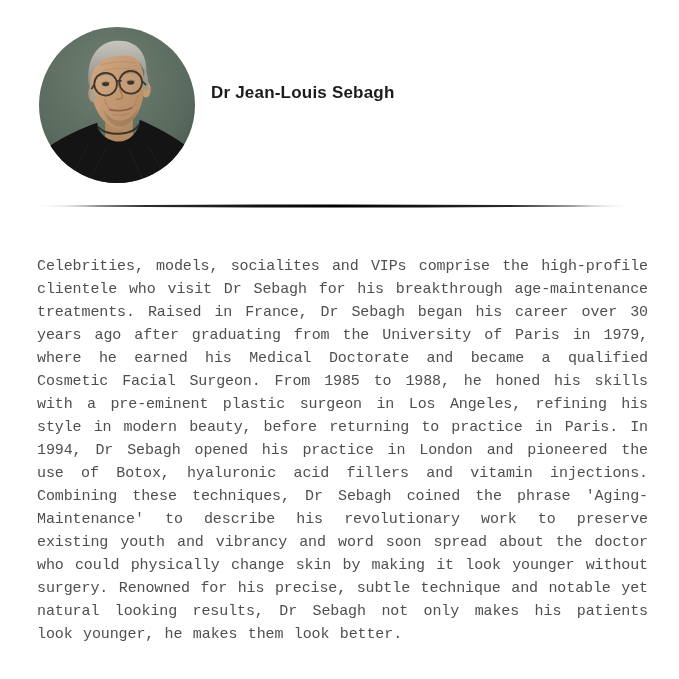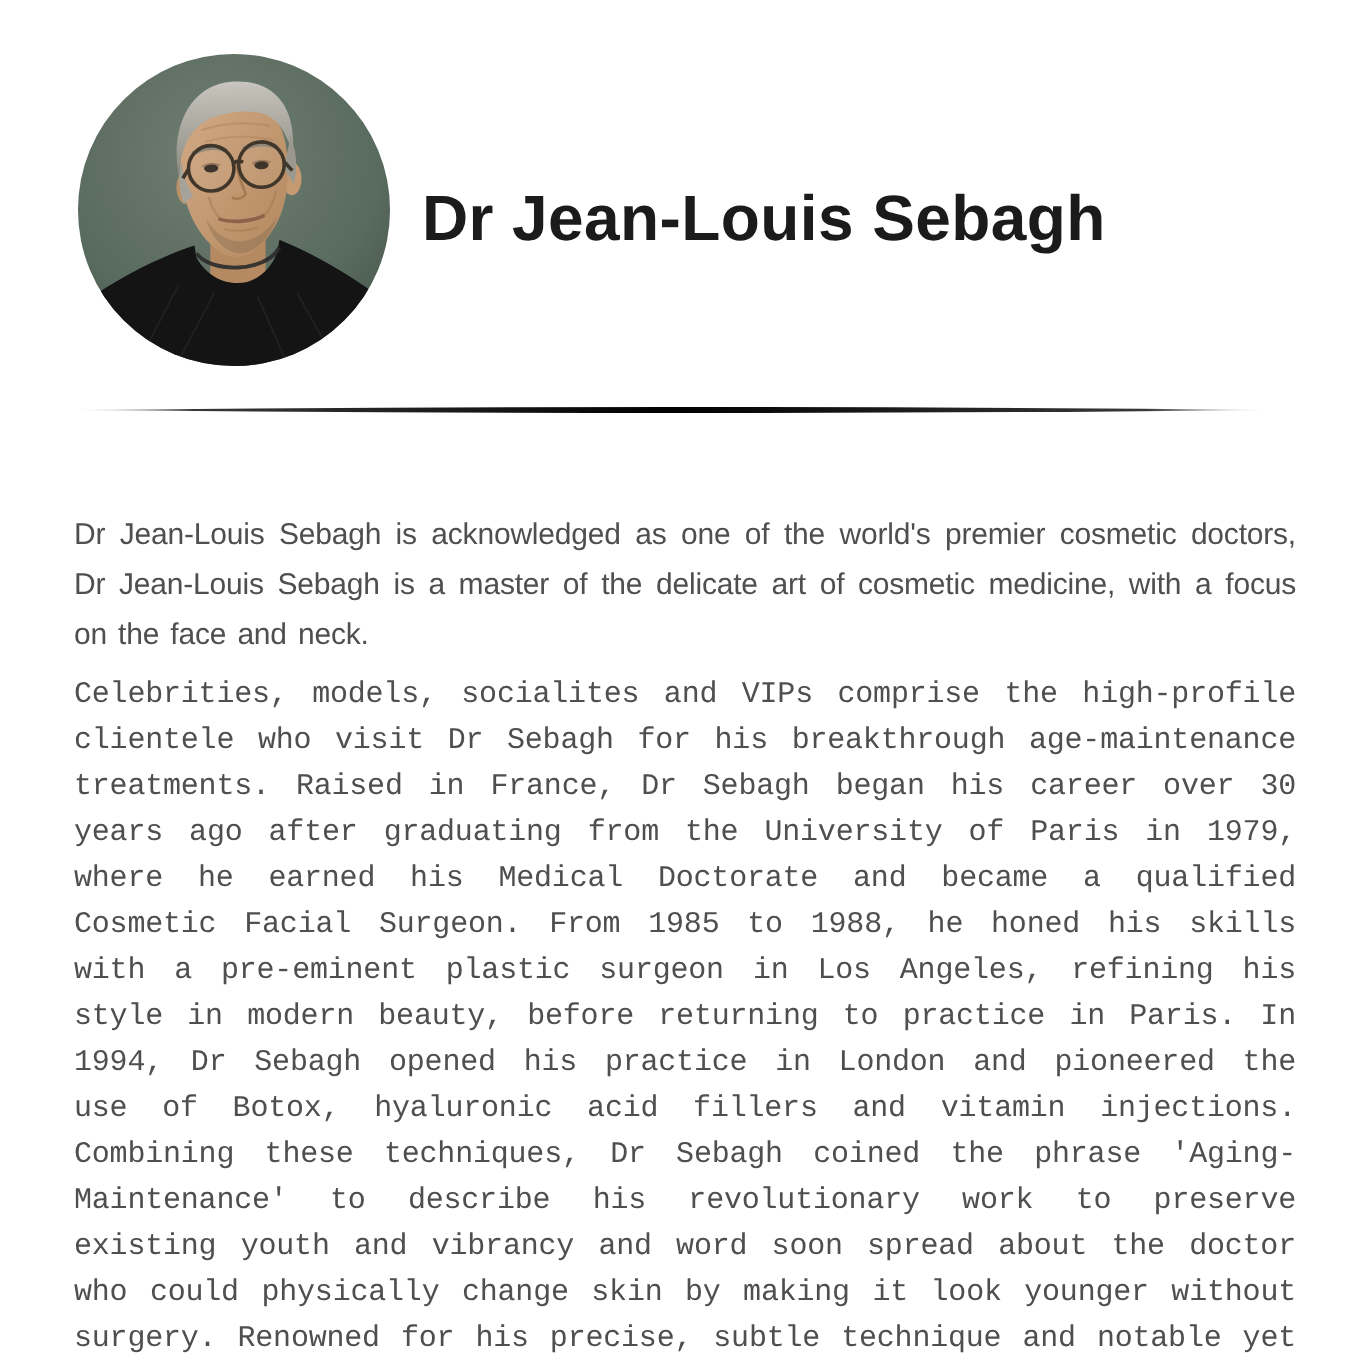--- a/index.html
+++ b/index.html
@@ -21,23 +21,23 @@
     top: 26px;
     width: 158px;
     height: 158px;
     border-radius: 50%;
     overflow: hidden;
   }
   .avatar svg { display: block; }
   .title {
     position: absolute;
     left: 211px;
-    top: 94px;
+    top: 78px;
     margin: 0;
-    font-size: 32px;
+    font-size: 17px;
     line-height: 30px;
     font-weight: 700;
     color: #1b1b1b;
     letter-spacing: 0.2px;
     white-space: nowrap;
   }
   .divider {
     position: absolute;
     left: 37px;
     top: 196px;
@@ -152,17 +152,16 @@
           <stop offset="0.5" stop-color="#000000" stop-opacity="1"></stop>
           <stop offset="0.9" stop-color="#222222" stop-opacity="0.9"></stop>
           <stop offset="1" stop-color="#9a9a9a" stop-opacity="0.25"></stop>
         </linearGradient>
       </defs>
       <path d="M0,4 Q298,1 596,4 Q298,7 0,4 Z" fill="url(#dg)"></path>
     </svg>
   </div>
 
   <div class="bio">
-    <p class="para para-1">Dr Jean-Louis Sebagh is acknowledged as one of the world's premier cosmetic doctors, Dr Jean-Louis Sebagh is a master of the delicate art of cosmetic medicine, with a focus on the face and neck.</p>
     <p class="para para-2">Celebrities, models, socialites and VIPs comprise the high-profile clientele who visit Dr Sebagh for his breakthrough age-maintenance treatments. Raised in France, Dr Sebagh began his career over 30 years ago after graduating from the University of Paris in 1979, where he earned his Medical Doctorate and became a qualified Cosmetic Facial Surgeon. From 1985 to 1988, he honed his skills with a pre-eminent plastic surgeon in Los Angeles, refining his style in modern beauty, before returning to practice in Paris. In 1994, Dr Sebagh opened his practice in London and pioneered the use of Botox, hyaluronic acid fillers and vitamin injections. Combining these techniques, Dr Sebagh coined the phrase 'Aging-Maintenance' to describe his revolutionary work to preserve existing youth and vibrancy and word soon spread about the doctor who could physically change skin by making it look younger without surgery. Renowned for his precise, subtle technique and notable yet natural looking results, Dr Sebagh not only makes his patients look younger, he makes them look better.</p>
   </div>
 
 </div>
 
 </body></html>

